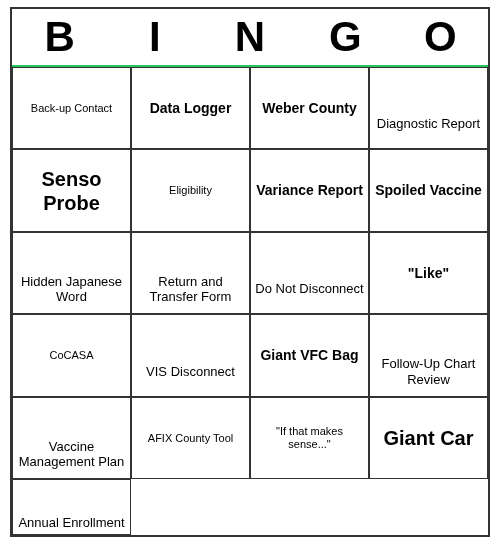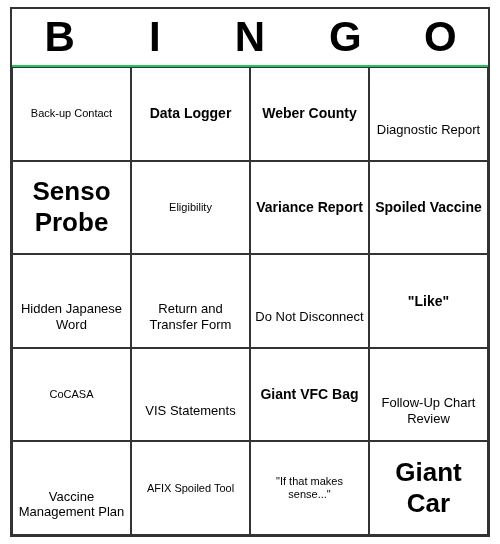--- a/index.html
+++ b/index.html
@@ -56,21 +56,21 @@
       text-align: center;
       padding: 3px;
       overflow: hidden;
     }
 
     .bingo-cell span {
       line-height: 1.2;
     }
 
     .size-large {
-      font-size: 26px;
+      font-size: 20px;
       font-weight: bold;
     }
 
     .size-medium {
       font-size: 14px;
       font-weight: bold;
     }
 
     .size-small {
       font-size: 11px;
@@ -126,34 +126,37 @@
       <div class="bingo-cell">
         <span class="size-xsmall">Do Not Disconnect</span>
       </div>
       <div class="bingo-cell">
         <span class="size-medium">"Like"</span>
       </div>
       <div class="bingo-cell">
         <span class="size-small">CoCASA</span>
       </div>
       <div class="bingo-cell">
-        <span class="size-xsmall">VIS Statements</span>
+        <span class="size-xsmall">VIS Disconnect</span>
       </div>
       <div class="bingo-cell">
         <span class="size-medium">Giant VFC Bag</span>
       </div>
       <div class="bingo-cell">
         <span class="size-xsmall">Follow-Up Chart Review</span>
       </div>
       <div class="bingo-cell">
         <span class="size-xsmall">Vaccine Management Plan</span>
       </div>
       <div class="bingo-cell">
-        <span class="size-small">AFIX Spoiled Tool</span>
+        <span class="size-small">AFIX County Tool</span>
       </div>
       <div class="bingo-cell">
         <span class="size-small">"If that makes sense..."</span>
       </div>
       <div class="bingo-cell">
         <span class="size-large">Giant Car</span>
       </div>
+      <div class="bingo-cell">
+        <span class="size-xsmall">Annual Enrollment</span>
+      </div>
     </div>
 </div>
 
 </body></html>

